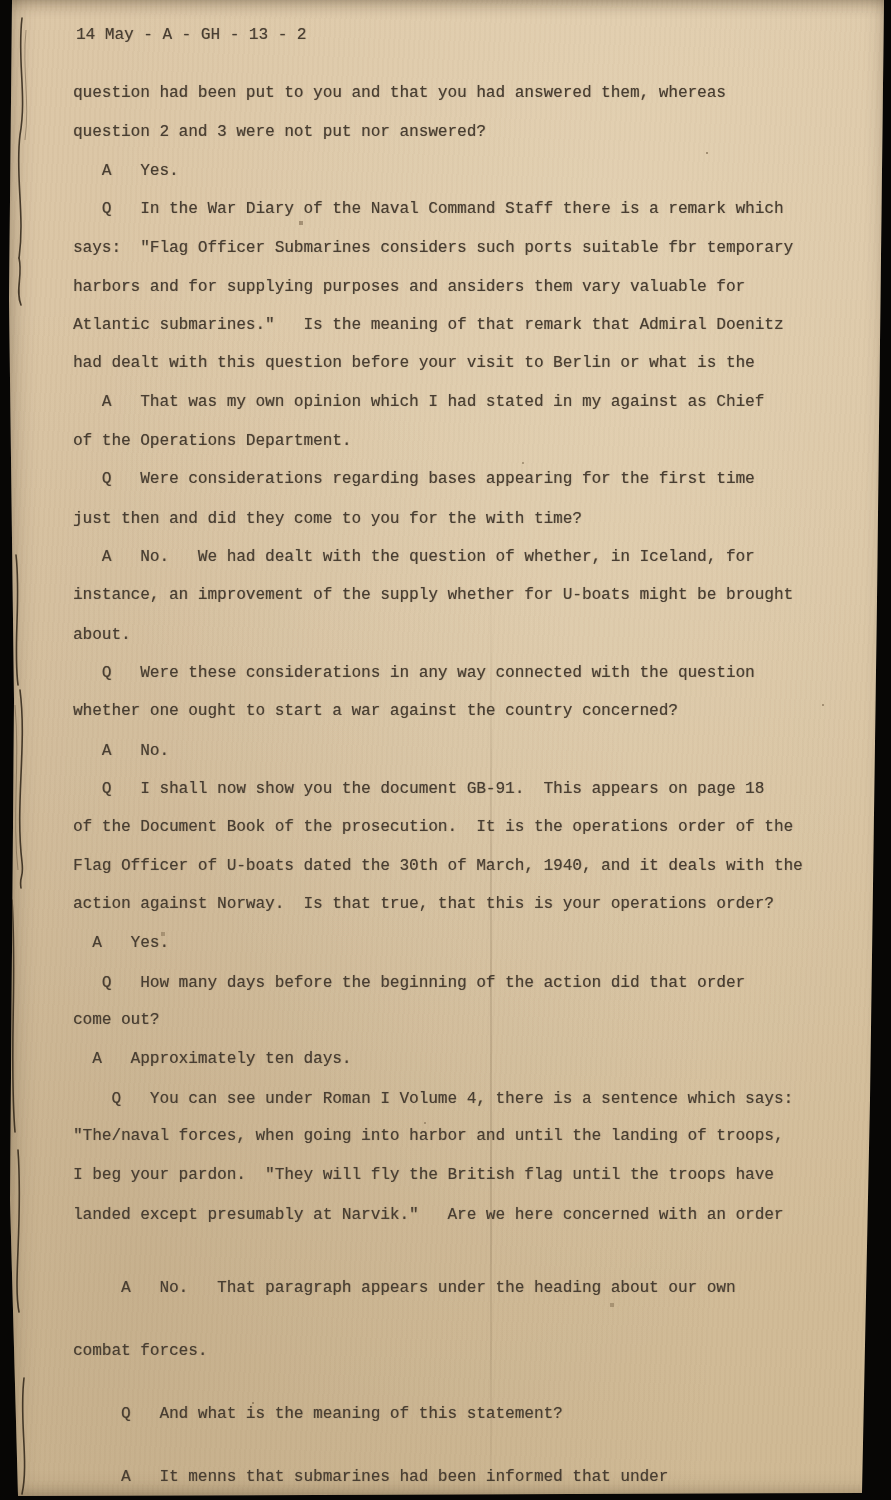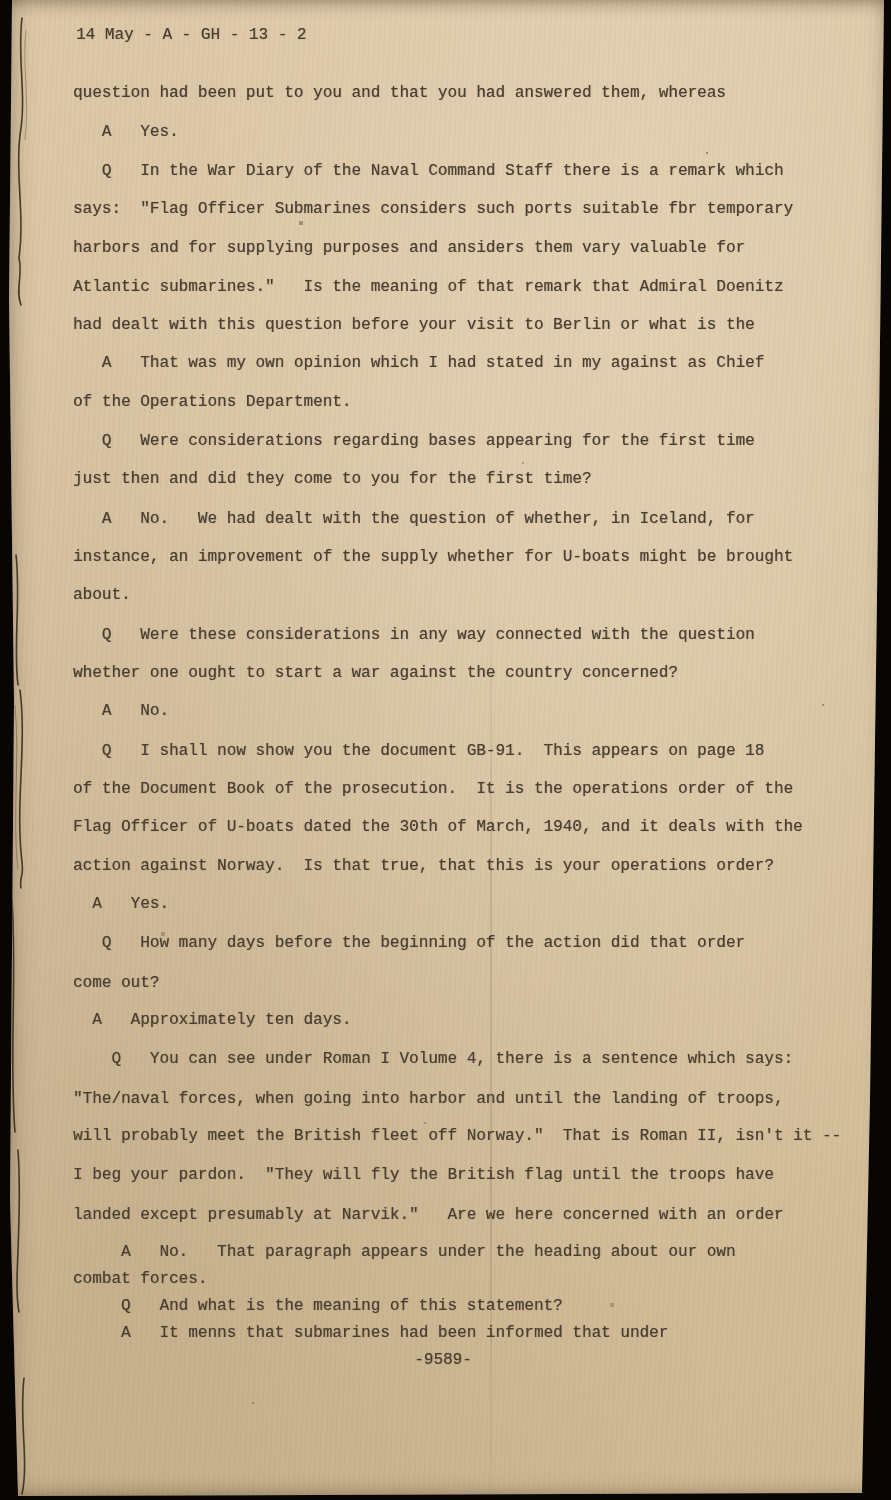--- a/index.html
+++ b/index.html
@@ -72,21 +72,21 @@
     left:73px;top:84px;
     width:790px;
   }
   .line{
     height:38.65px;
     font-size:16px;
     color:var(--ink);
     white-space:pre;
     text-shadow:0.4px 0.3px 0.8px rgba(62,50,36,0.55);
   }
-  .line.tight{height:27px;}
+  .line.tight{height:27px;margin-top:36px;}
   .line.center{text-align:center;width:740px;}
   .line:nth-child(3n){transform:translateY(0.6px);}
   .line:nth-child(4n+1){transform:translateY(-0.4px);}
 </style>
 </head>
 <body>
 
 <div class="scan">
   <div class="paper">
 
@@ -106,47 +106,47 @@
       </g>
     </svg>
 
     <div class="crease"></div>
     <div class="specks"></div>
 
     <div class="header">14 May - A - GH - 13 - 2</div>
 
     <div class="lines">
         <div class="line">question had been put to you and that you had answered them, whereas</div>
+        <div class="line">question 2 and 3 were not put nor answered?</div>
         <div class="line">   A   Yes.</div>
         <div class="line">   Q   In the War Diary of the Naval Command Staff there is a remark which</div>
         <div class="line">says:  "Flag Officer Submarines considers such ports suitable fbr temporary</div>
         <div class="line">harbors and for supplying purposes and ansiders them vary valuable for</div>
         <div class="line">Atlantic submarines."   Is the meaning of that remark that Admiral Doenitz</div>
         <div class="line">had dealt with this question before your visit to Berlin or what is the</div>
         <div class="line">   A   That was my own opinion which I had stated in my against as Chief</div>
         <div class="line">of the Operations Department.</div>
         <div class="line">   Q   Were considerations regarding bases appearing for the first time</div>
-        <div class="line">just then and did they come to you for the first time?</div>
+        <div class="line">just then and did they come to you for the with time?</div>
         <div class="line">   A   No.   We had dealt with the question of whether, in Iceland, for</div>
         <div class="line">instance, an improvement of the supply whether for U-boats might be brought</div>
         <div class="line">about.</div>
         <div class="line">   Q   Were these considerations in any way connected with the question</div>
         <div class="line">whether one ought to start a war against the country concerned?</div>
         <div class="line">   A   No.</div>
         <div class="line">   Q   I shall now show you the document GB-91.  This appears on page 18</div>
         <div class="line">of the Document Book of the prosecution.  It is the operations order of the</div>
         <div class="line">Flag Officer of U-boats dated the 30th of March, 1940, and it deals with the</div>
         <div class="line">action against Norway.  Is that true, that this is your operations order?</div>
         <div class="line">  A   Yes.</div>
         <div class="line">   Q   How many days before the beginning of the action did that order</div>
         <div class="line">come out?</div>
         <div class="line">  A   Approximately ten days.</div>
         <div class="line">    Q   You can see under Roman I Volume 4, there is a sentence which says:</div>
         <div class="line">"The/naval forces, when going into harbor and until the landing of troops,</div>
-        <div class="line">will probably meet the British fleet off Norway."  That is Roman II, isn't it --</div>
         <div class="line">I beg your pardon.  "They will fly the British flag until the troops have</div>
         <div class="line">landed except presumably at Narvik."   Are we here concerned with an order</div>
         <div class="line tight">     A   No.   That paragraph appears under the heading about our own</div>
         <div class="line tight">combat forces.</div>
         <div class="line tight">     Q   And what is the meaning of this statement?</div>
         <div class="line tight">     A   It menns that submarines had been informed that under</div>
         <div class="line tight center">-9589-</div>
       </div>
 
   </div>

